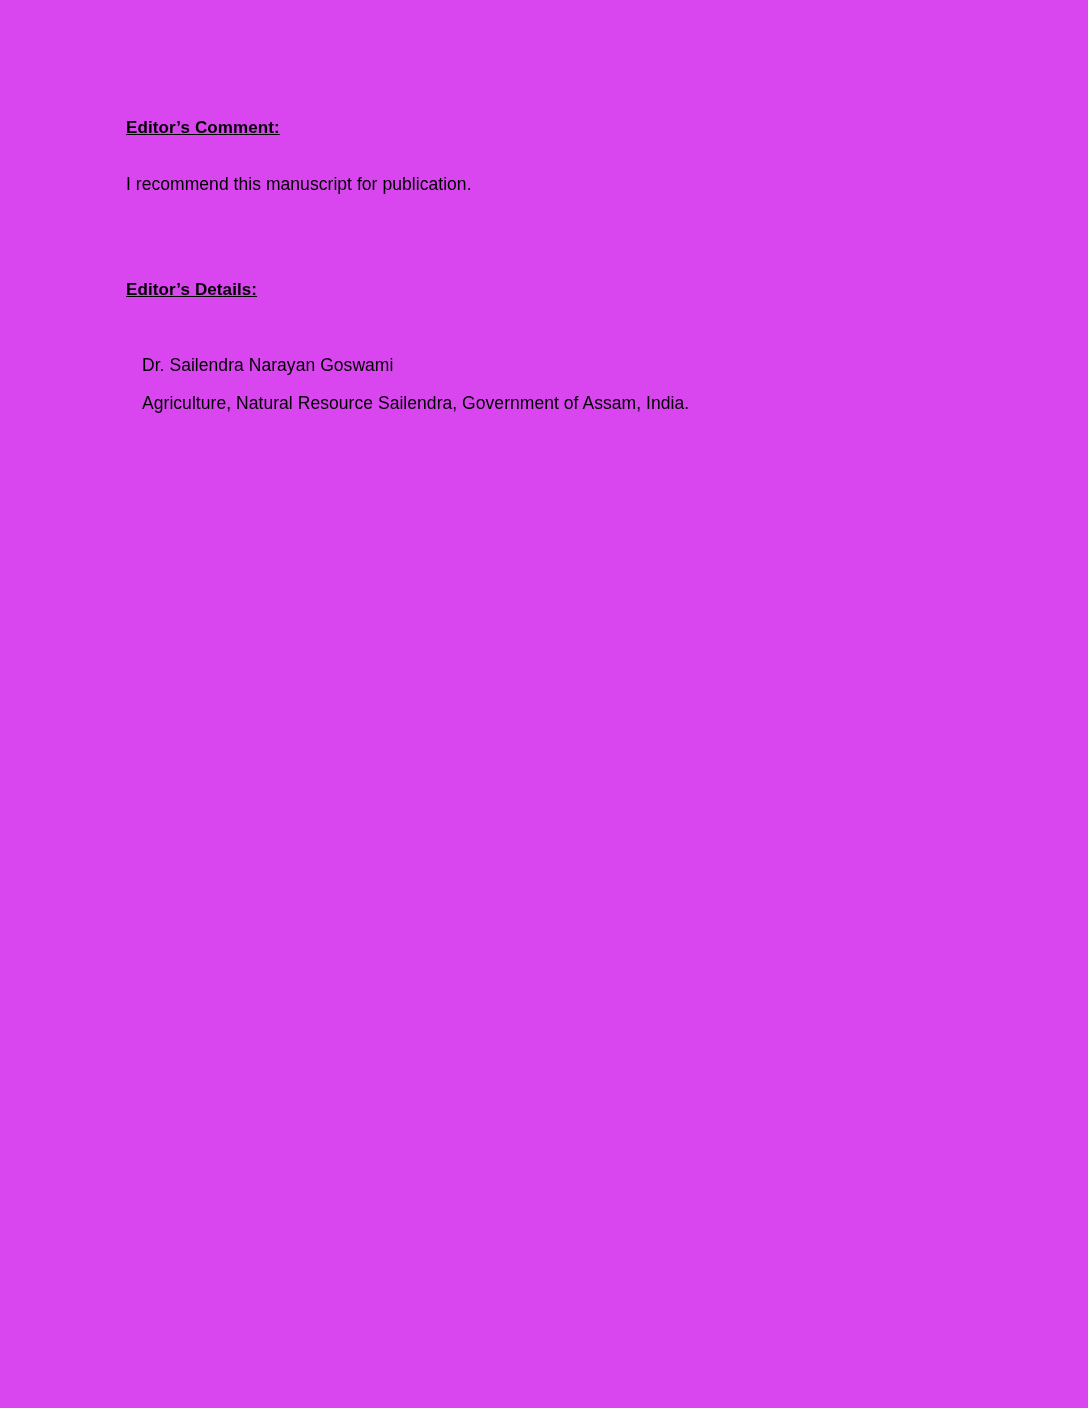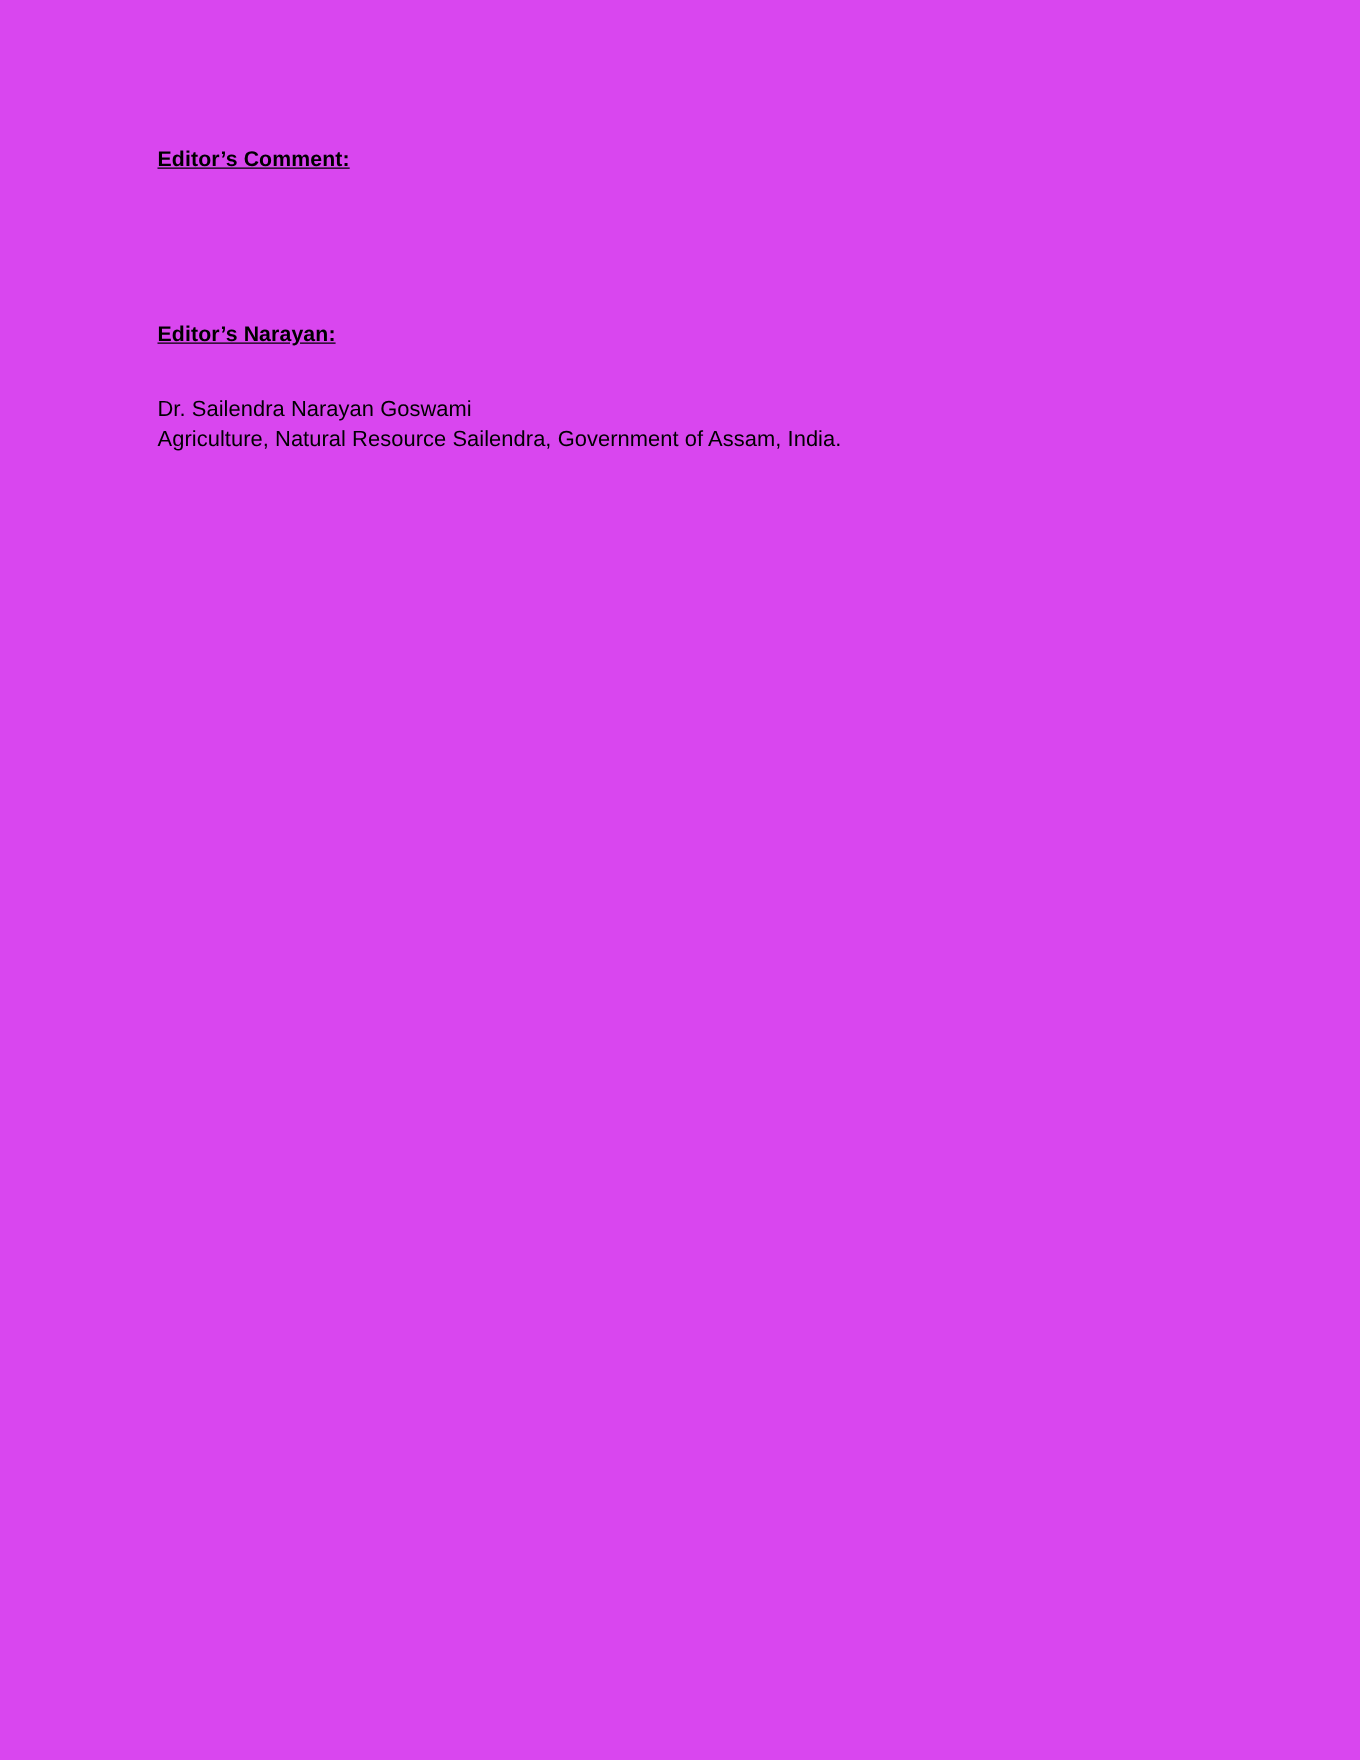--- a/index.html
+++ b/index.html
@@ -40,37 +40,38 @@
   .body-text {
     font-size: 17.5px;
     font-weight: normal;
     line-height: 1.25;
     margin: 0;
     letter-spacing: 0.05px;
   }
   .gap-after-comment-heading { height: 36px; }
   .gap-after-comment-body { height: 84px; }
   .gap-after-details-heading { height: 38px; }
-  .details-line { margin: 0; }
+  .details-line { margin: 16px; }
   .details-line + .details-line { margin-top: 2px; }
 </style>
 </head>
 <body>
 
 <div class="page">
   <div class="content">
 
     <p class="section-heading">Editor’s Comment:</p>
 
     <div class="gap-after-comment-heading"></div>
 
+    <p class="body-text"> I recommend this manuscript for publication.</p>
 
     <div class="gap-after-comment-body"></div>
 
-    <p class="section-heading">Editor’s Narayan:</p>
+    <p class="section-heading">Editor’s Details:</p>
 
     <div class="gap-after-details-heading"></div>
 
     <p class="body-text details-line">Dr. Sailendra Narayan Goswami</p>
 
     <p class="body-text details-line">Agriculture, Natural Resource Sailendra, Government of Assam, India.</p>
 
   </div>
 </div>
 

